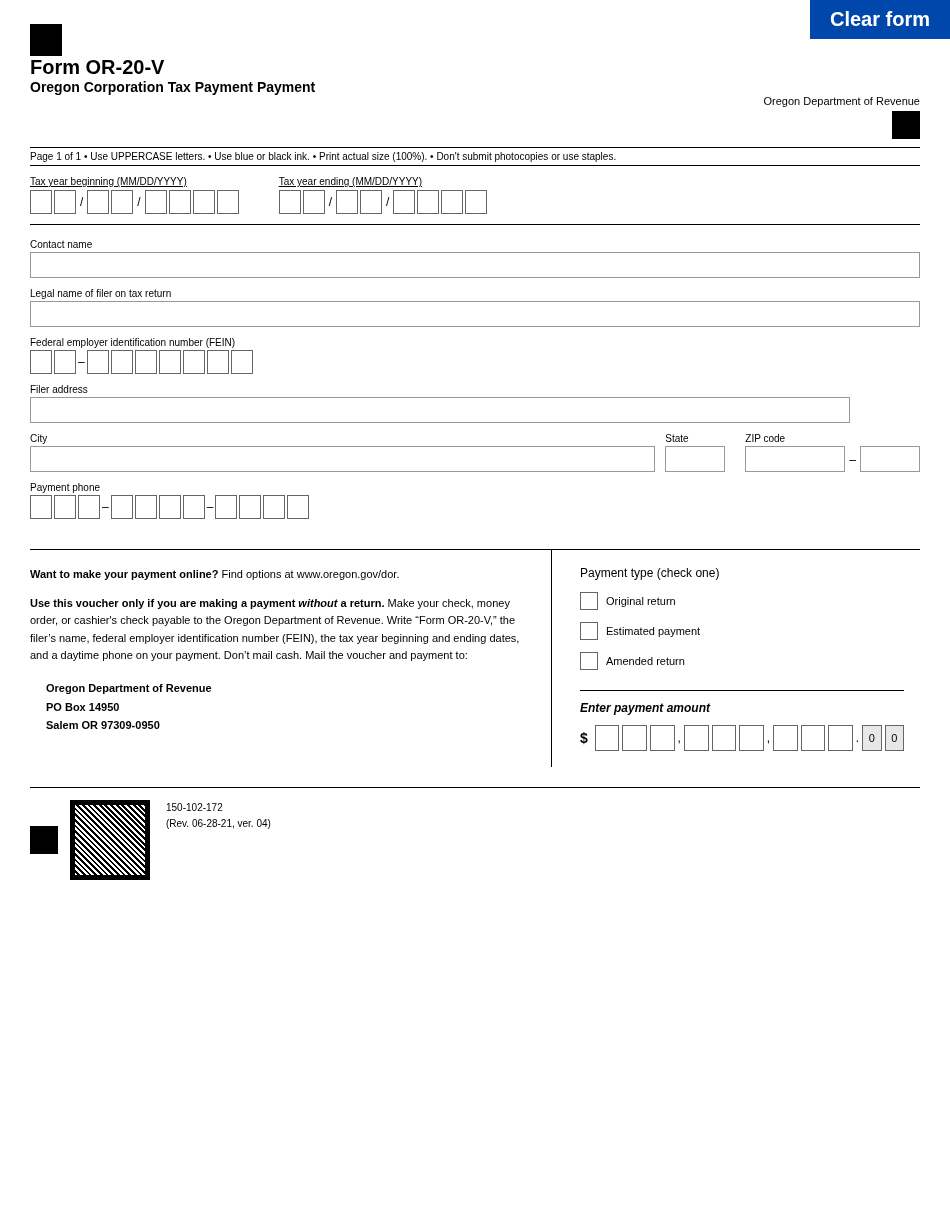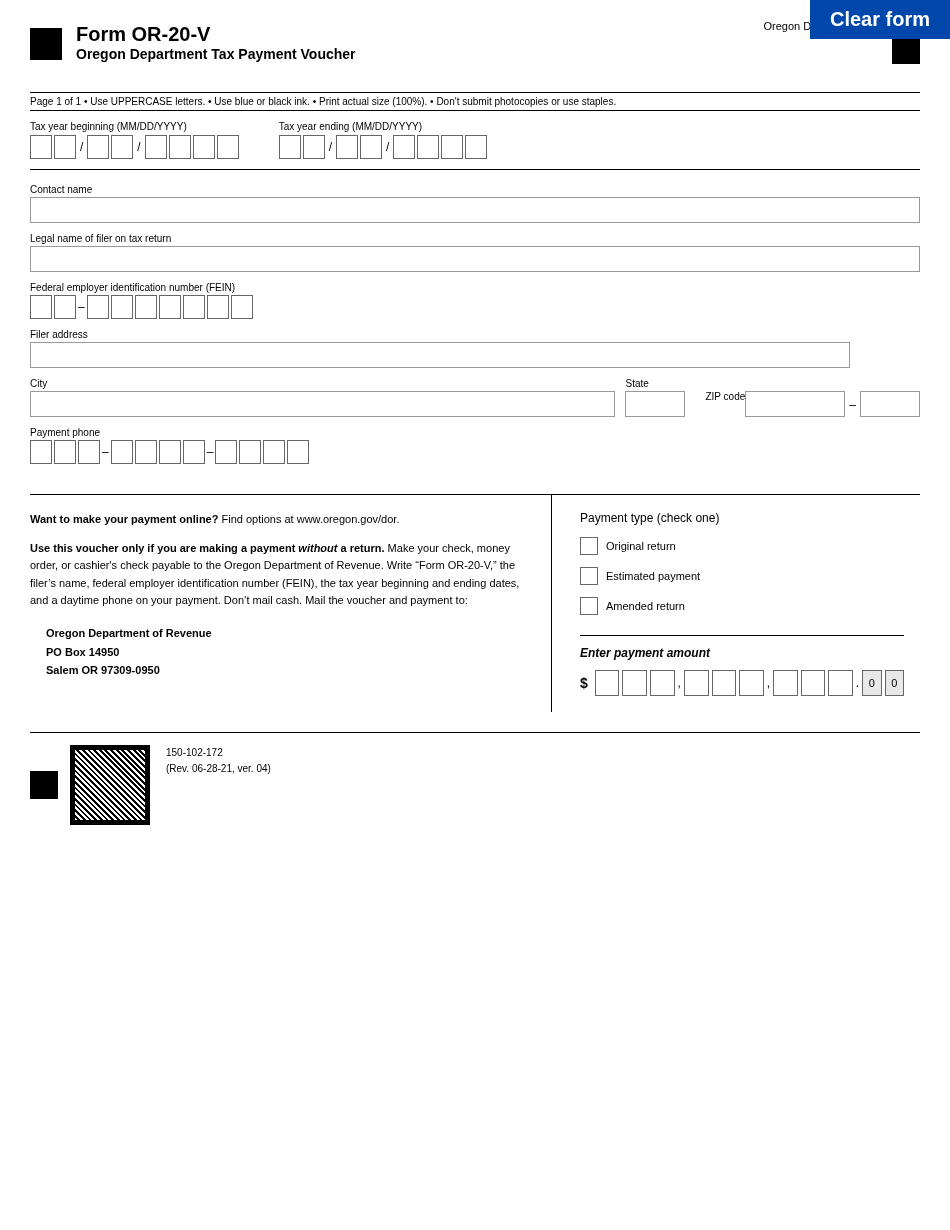--- a/index.html
+++ b/index.html
@@ -28,22 +28,23 @@
       z-index: 10;
     }
 
     .main-content {
       padding: 20px 30px;
     }
 
     
     .form-header {
       display: flex;
-      align-items: center;
-      margin-bottom: 28px;
+      align-items: flex-start;
+      margin-bottom: 8px;
+      flex-direction: column;
     }
     .header-black-square {
       width: 32px;
       height: 32px;
       background: #000;
       margin-right: 14px;
       margin-top: 4px;
       flex-shrink: 0;
     }
     .header-title-block {
@@ -90,20 +91,21 @@
       padding-bottom: 10px;
       border-bottom: 1.5px solid #000;
     }
     .tax-year-group {
       display: flex;
       flex-direction: column;
     }
     .field-label-small {
       font-size: 10px;
       margin-bottom: 3px;
+      text-decoration: underline;
     }
     .date-boxes {
       display: flex;
       align-items: center;
       gap: 2px;
     }
     .date-box {
       width: 22px;
       height: 24px;
       border: 1px solid #666;
@@ -165,21 +167,21 @@
     .state-group {
       width: 70px;
     }
     .zip-group {
       display: flex;
       align-items: flex-end;
       gap: 4px;
     }
     .zip-label-group {
       display: flex;
-      flex-direction: row;
+      flex-direction: column;
       justify-content: center;
     }
     .zip-input-main {
       width: 100px;
       height: 26px;
       border: 1px solid #999;
     }
     .zip-dash {
       font-size: 12px;
       padding-bottom: 5px;
@@ -367,21 +369,21 @@
 <body>
 
 <button class="clear-form-btn">Clear form</button>
 
 <div class="main-content">
 
   <div class="form-header">
     <div class="header-black-square"></div>
     <div class="header-title-block">
       <div class="form-title">Form OR-20-V</div>
-      <div class="form-subtitle">Oregon Department Tax Payment Voucher</div>
+      <div class="form-subtitle">Oregon Corporation Tax Payment Payment</div>
     </div>
     <div class="header-right">
       <span class="header-right-text">Oregon Department of Revenue</span>
       <div class="header-black-square-right"></div>
     </div>
   </div>
 
   <div class="instructions-bar">
     <span>Page 1 of 1   •  Use UPPERCASE letters.  •  Use blue or black ink.  •  Print actual size (100%).  •  Don't submit photocopies or use staples.</span>
   </div>

